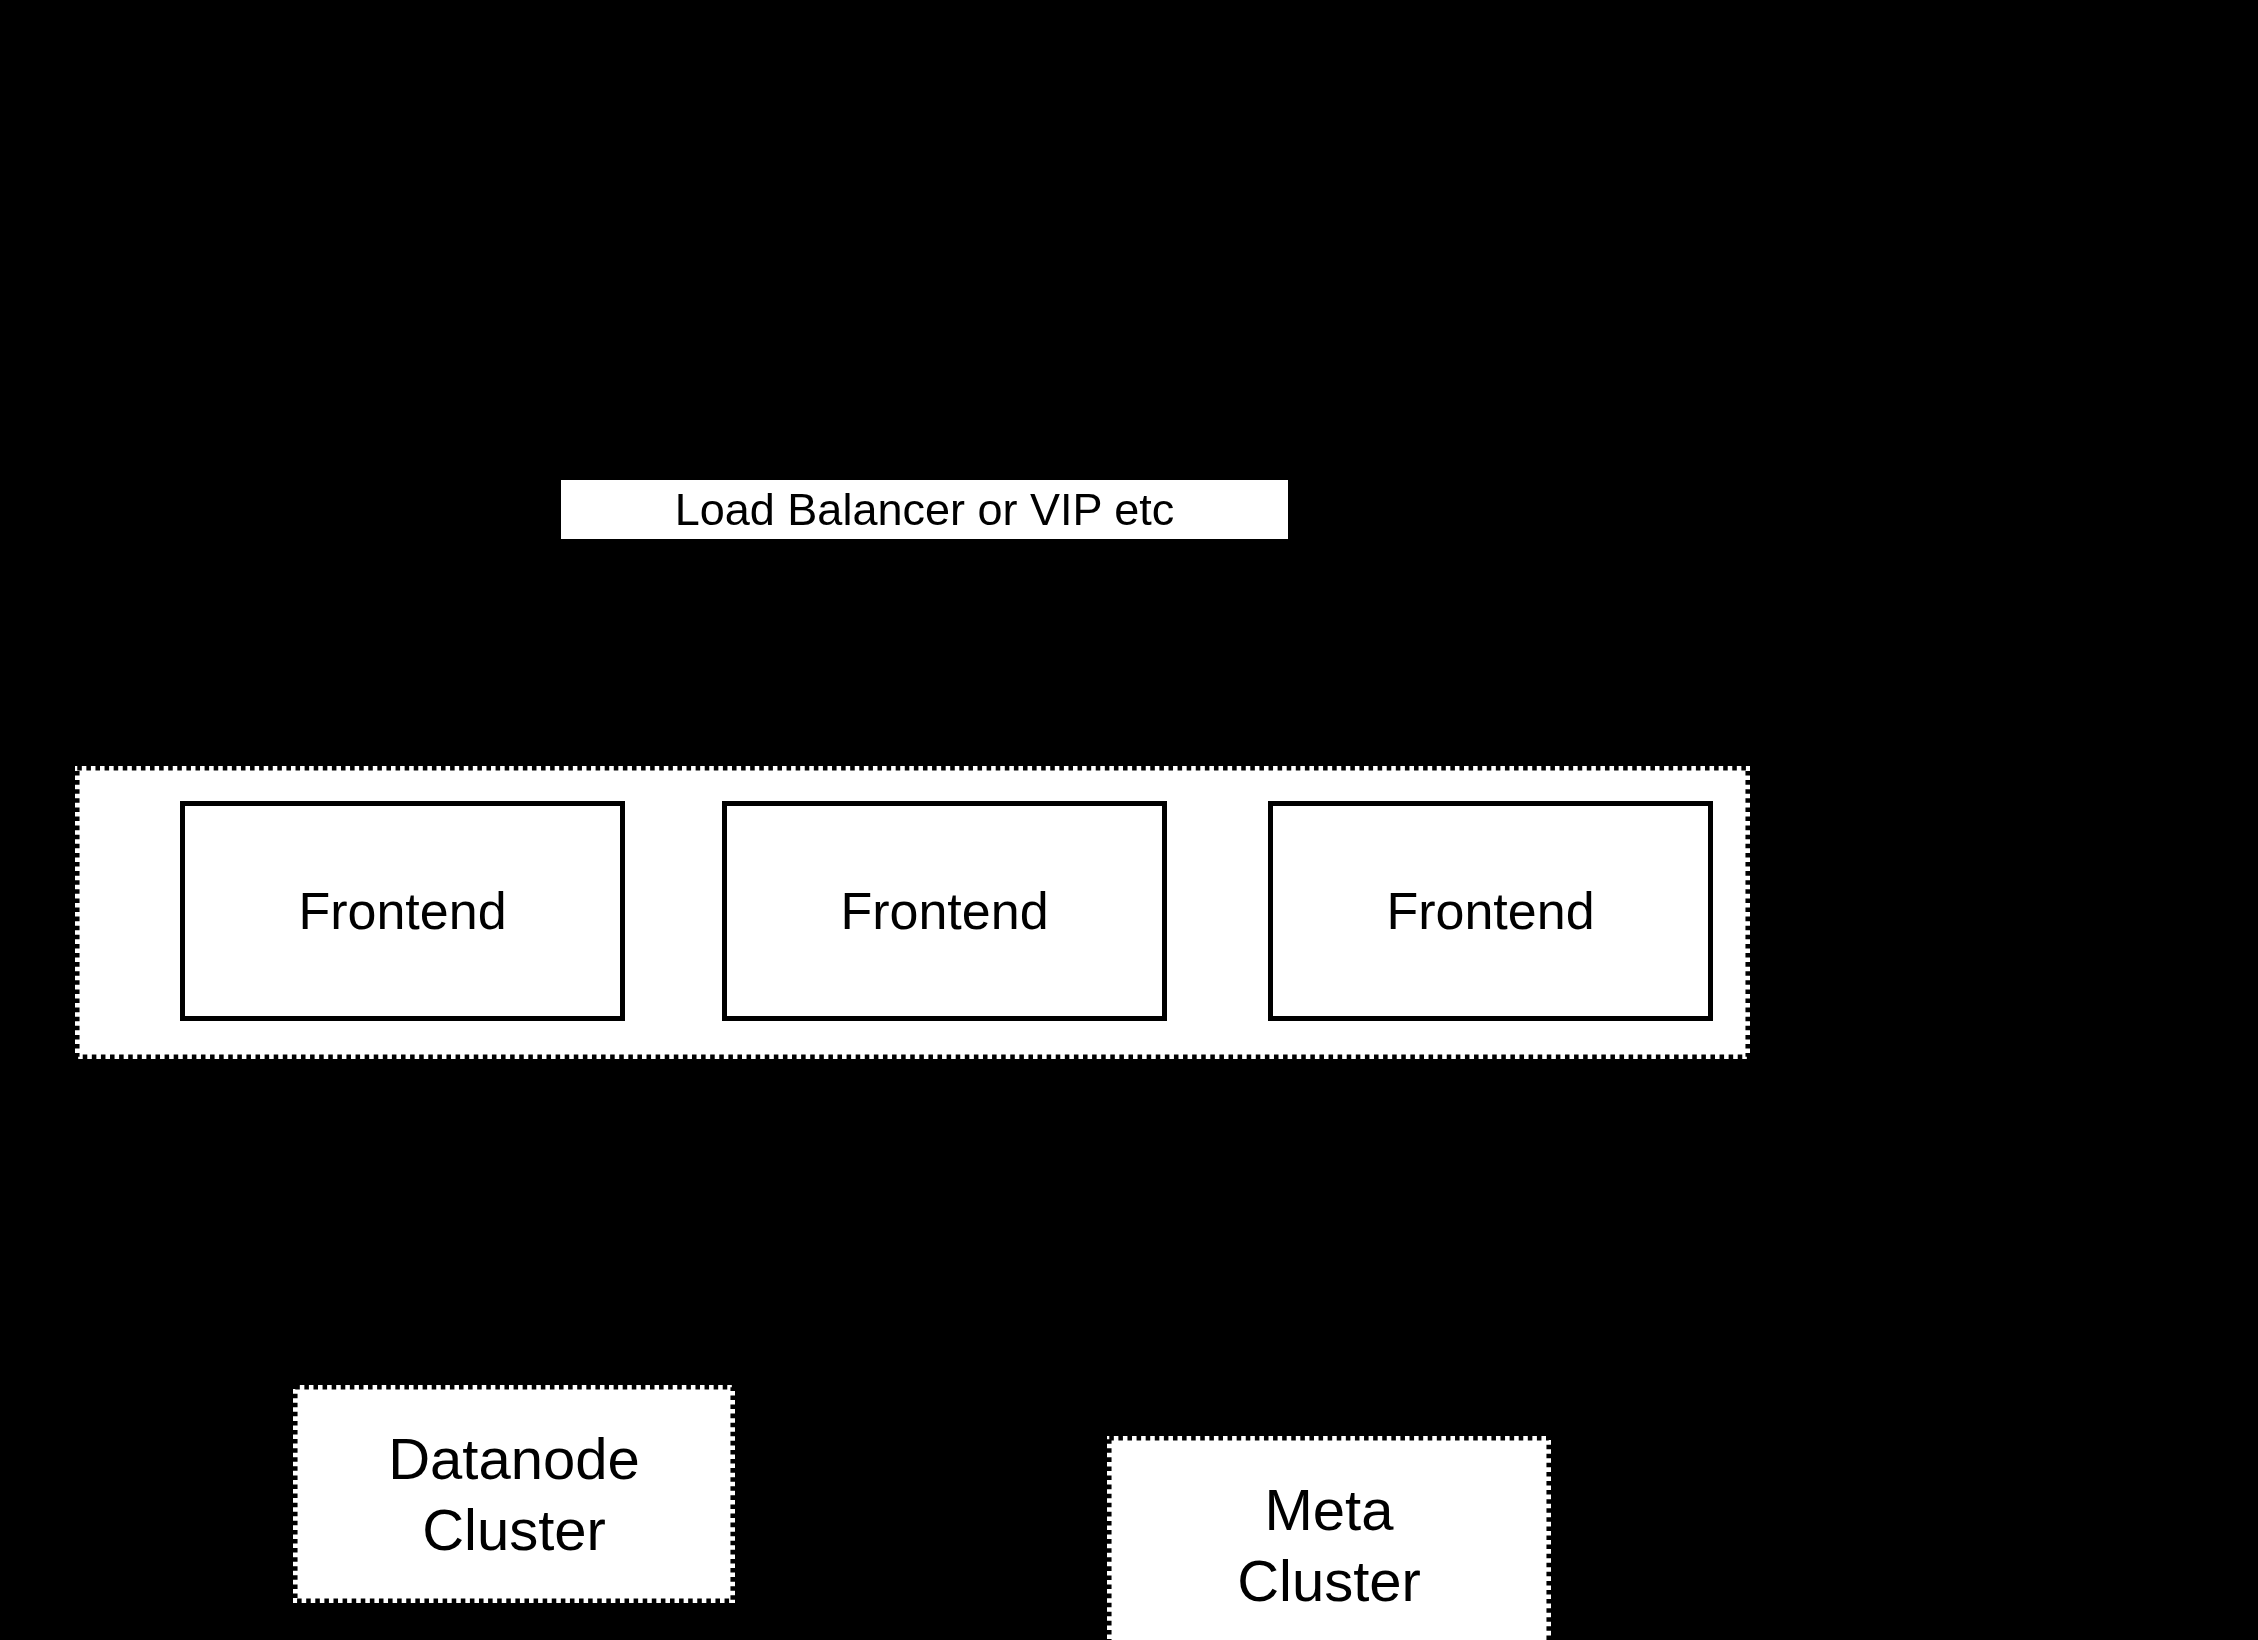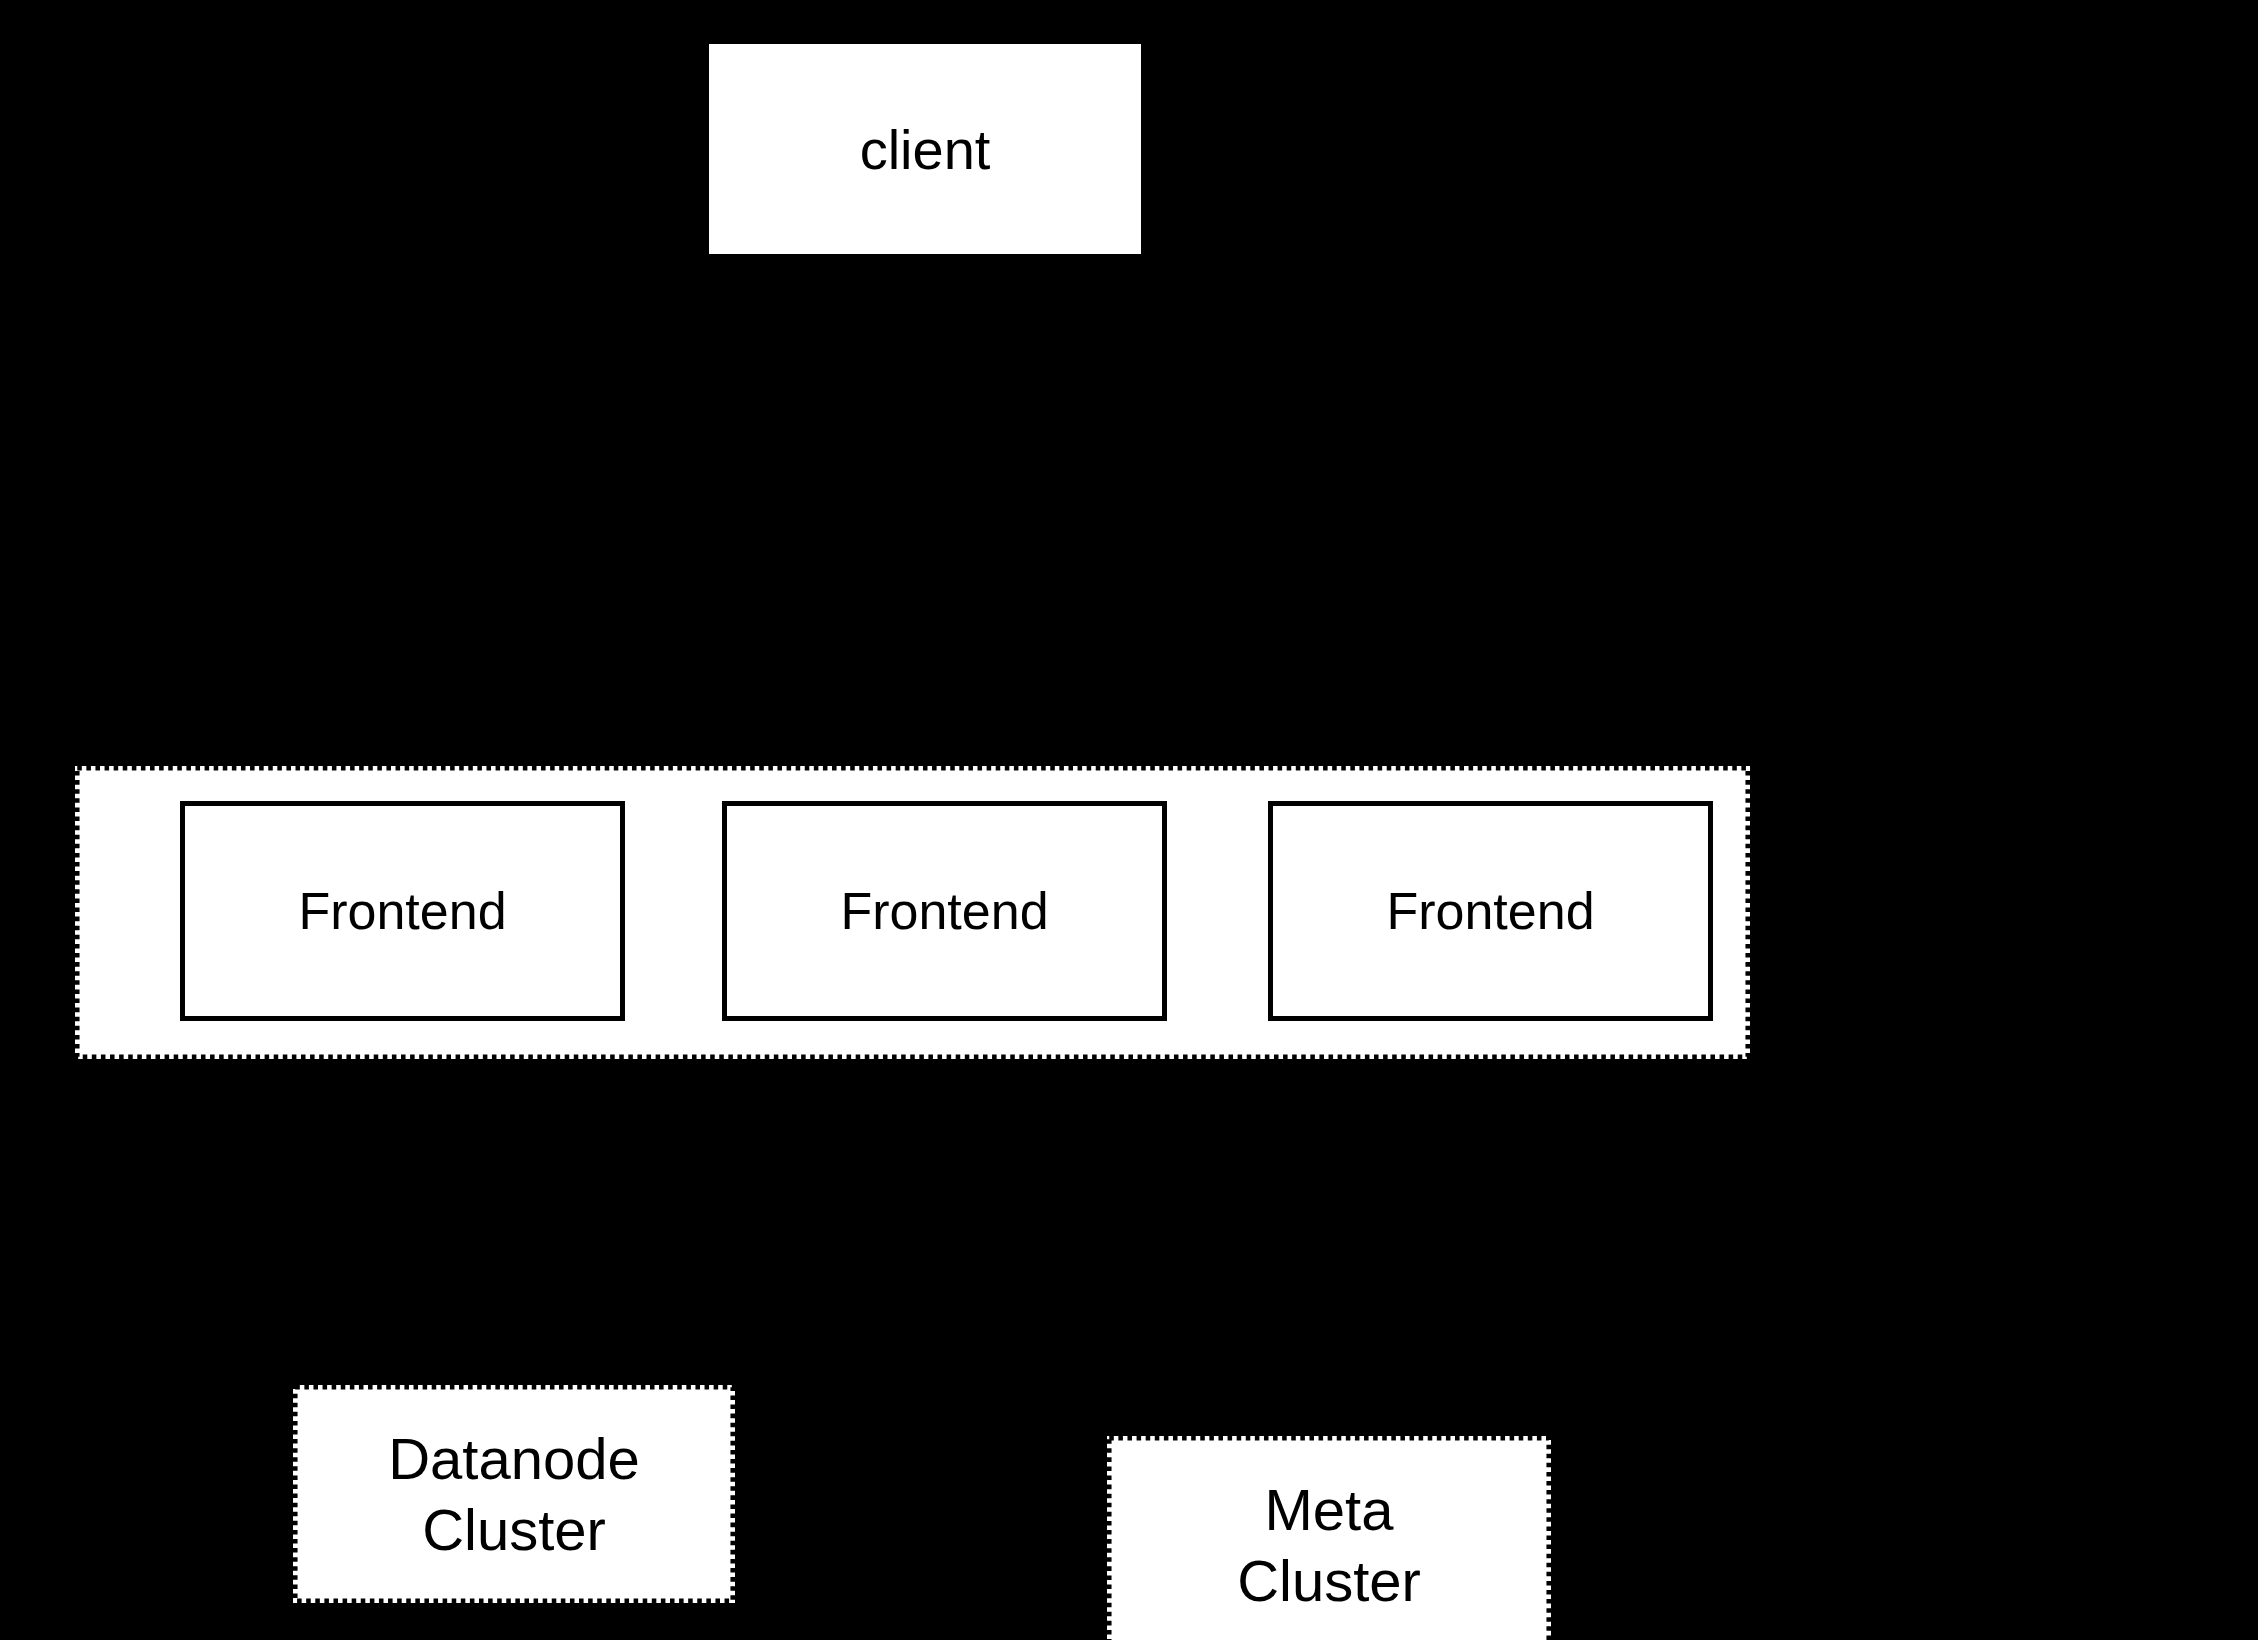--- a/index.html
+++ b/index.html
@@ -83,24 +83,24 @@
   .meta-node {
     left: 1107px; top: 1436px;
     width: 444px; height: 218px;
   }
 </style>
 </head>
 <body>
 
 <div class="stage">
 
-  <div class="node solid-border client-node">
-    <span>client</span>
+
+  <div class="node solid-border lb-node">
+    <span>Load Balancer or VIP etc</span>
   </div>
-
 
   <div class="dashed-box fe-group">
     <svg class="dash-edge" viewBox="0 0 1842 322" preserveAspectRatio="none">
       <rect x="2.5" y="2.5" width="1837" height="317" stroke="#000000" stroke-width="5" stroke-dasharray="5 5" fill="#ffffff"></rect>
     </svg>
 
     <div class="node fe-node fe-1">
       <span>Frontend</span>
     </div>
     <div class="node fe-node fe-2">

